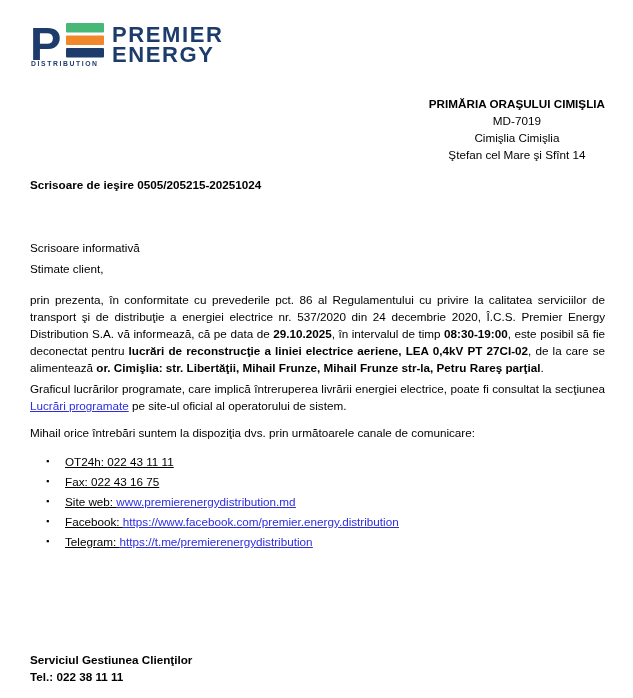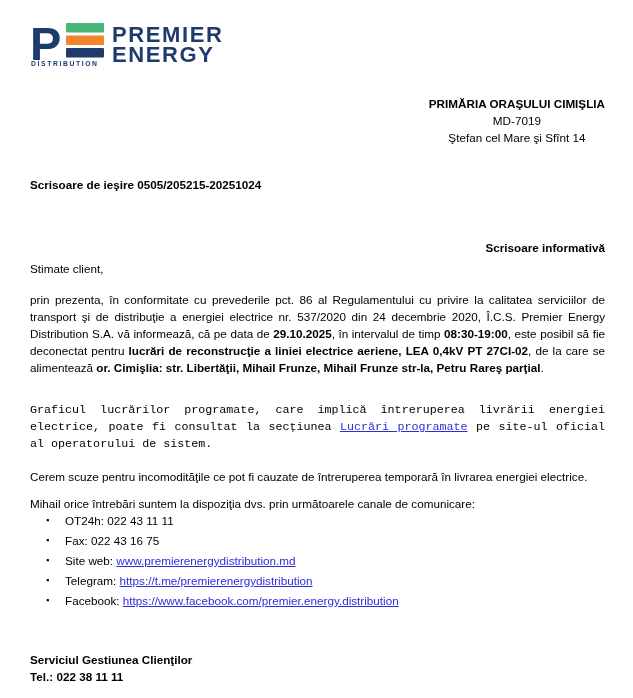--- a/index.html
+++ b/index.html
@@ -11,28 +11,28 @@
   .page{
     position:relative;width:633px;height:698px;background:#fff;overflow:hidden;
     font-family:"Liberation Sans","DejaVu Sans",sans-serif;
     font-size:11.7px;line-height:17px;color:var(--text);
   }
   .logo{position:absolute;left:30px;top:14px;width:210px;height:58px;}
   .recipient{position:absolute;right:28px;top:95px;text-align:center;}
   .recipient .name{font-weight:bold;}
   .reference{position:absolute;left:30px;top:176px;font-weight:bold;}
   .main{position:absolute;left:30px;top:239px;width:575px;}
-  .doc-title{text-align:right;font-weight:bold;}
+  .doc-title{text-align:left;}
   .salutation{margin-top:4px;}
   .para{text-align:justify;}
   .p1{margin-top:14px;}
-  .p2{margin-top:26px;font-family:Liberation Mono, monospace;}
+  .p2{margin-top:4px;}
   .p3{margin-top:15px;}
   .contact-intro{margin-top:10px;}
-  ul.contacts{list-style:none;margin-top:0;padding-left:35px;}
+  ul.contacts{list-style:none;margin-top:12px;padding-left:35px;text-decoration:underline;}
   ul.contacts li{position:relative;margin-bottom:3px;}
   ul.contacts li::before{content:"▪";position:absolute;left:-19px;top:0;font-size:9px;}
   a.link{color:var(--link);text-decoration:underline;cursor:pointer;}
   .footer{position:absolute;left:30px;top:651px;font-weight:bold;}
 </style>
 </head>
 <body>
 
 <div class="page">
 
@@ -46,40 +46,40 @@
       </g>
       <text x="1" y="52" font-size="6.8" font-weight="bold" letter-spacing="1.6" font-family="Liberation Sans, DejaVu Sans, sans-serif" style="fill:var(--navy)">DISTRIBUTION</text>
       <text x="82" y="28" font-size="22" font-weight="bold" letter-spacing="1.6" font-family="Liberation Sans, DejaVu Sans, sans-serif" style="fill:var(--navy)">PREMIER</text>
       <text x="82" y="48" font-size="22" font-weight="bold" letter-spacing="1.6" font-family="Liberation Sans, DejaVu Sans, sans-serif" style="fill:var(--navy)">ENERGY</text>
     </svg>
   </div>
 
   <div class="recipient">
     <div class="name">PRIMĂRIA ORAŞULUI CIMIŞLIA</div>
     <div>MD-7019</div>
+    <div>Cimişlia Cimişlia</div>
     <div>Ştefan cel Mare şi Sfînt 14</div>
   </div>
 
   <div class="reference">Scrisoare de ieşire 0505/205215-20251024</div>
 
   <div class="main">
     <div class="doc-title">Scrisoare informativă</div>
     <div class="salutation">Stimate client,</div>
 
     <p class="para p1"><span>prin prezenta, în conformitate cu prevederile pct. 86 al Regulamentului cu privire la calitatea serviciilor de transport şi de distribuţie a energiei electrice nr. 537/2020 din 24 decembrie 2020, Î.C.S. Premier Energy Distribution S.A. vă informează, că pe data de </span><span style="font-weight: bold;">29.10.2025</span><span>, în intervalul de timp </span><span style="font-weight: bold;">08:30-19:00</span><span>, este posibil să fie deconectat pentru </span><span style="font-weight: bold;">lucrări de reconstrucţie a liniei electrice aeriene, LEA 0,4kV PT 27CI-02</span><span>, de la care se alimentează </span><span style="font-weight: bold;">or. Cimişlia: str. Libertăţii, Mihail Frunze, Mihail Frunze str-la, Petru Rareş parţial</span><span>.</span></p>
     <p class="para p2"><span>Graficul lucrărilor programate, care implică întreruperea livrării energiei electrice, poate fi consultat la secţiunea </span><a class="link" href="#">Lucrări programate</a><span> pe site-ul oficial al operatorului de sistem.</span></p>
-    <p class="para p3"><span>Cerem scuze pentru incomodităţile ce pot fi cauzate de întreruperea temporară în livrarea energiei electrice.</span></p>
 
     <div class="contact-intro">Mihail orice întrebări suntem la dispoziţia dvs. prin următoarele canale de comunicare:</div>
     <ul class="contacts">
         <li><span>OT24h: </span><span>022 43 11 11</span></li>
         <li><span>Fax: </span><span>022 43 16 75</span></li>
         <li><span>Site web: </span><a class="link" href="#">www.premierenergydistribution.md</a></li>
+        <li><span>Facebook: </span><a class="link" href="#">https://www.facebook.com/premier.energy.distribution</a></li>
         <li><span>Telegram: </span><a class="link" href="#">https://t.me/premierenergydistribution</a></li>
-        <li><span>Facebook: </span><a class="link" href="#">https://www.facebook.com/premier.energy.distribution</a></li>
       </ul>
   </div>
 
   <div class="footer">
     <div>Serviciul Gestiunea Clienţilor</div>
     <div>Tel.: 022 38 11 11</div>
   </div>
 
 </div>
 

